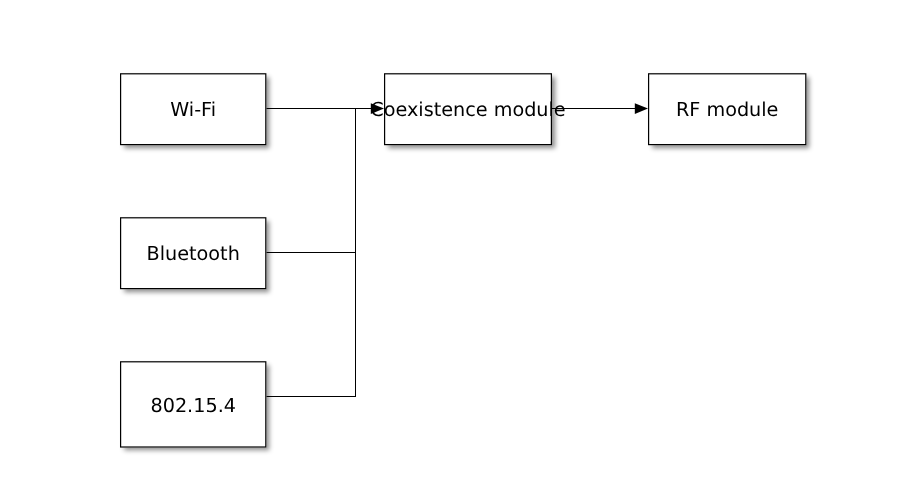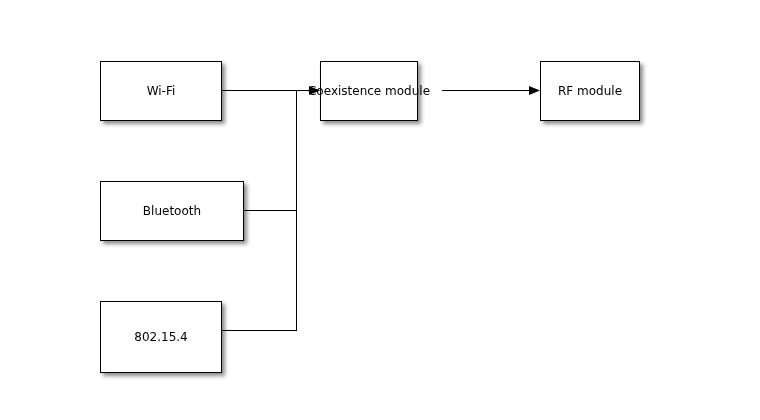--- a/index.html
+++ b/index.html
@@ -17,30 +17,30 @@
   }
   .node {
     position: absolute;
     box-sizing: border-box;
     background: #ffffff;
     border: 1px solid #000000;
     box-shadow: 3px 3px 4px rgba(0, 0, 0, 0.45);
     display: flex;
     align-items: center;
     justify-content: center;
-    font-size: 12px;
+    font-size: 16px;
     color: #000000;
     white-space: nowrap;
     z-index: 2;
   }
   .node-wifi        { left: 100px; top:  61px; width: 122px; height: 60px; }
-  .node-bluetooth   { left: 100px; top: 181px; width: 144px; height: 60px; }
+  .node-bluetooth   { left: 100px; top: 181px; width: 122px; height: 60px; }
   .node-802154      { left: 100px; top: 301px; width: 122px; height: 72px; }
-  .node-coexistence { left: 320px; top:  61px; width: 98px; height: 60px; }
-  .node-rf          { left: 540px; top:  61px; width: 100px; height: 60px; }
+  .node-coexistence { left: 320px; top:  61px; width: 140px; height: 60px; }
+  .node-rf          { left: 540px; top:  61px; width: 132px; height: 60px; }
   .wires {
     position: absolute;
     left: 0;
     top: 0;
     width: 760px;
     height: 420px;
     z-index: 1;
     pointer-events: none;
   }
   .wires path, .wires line {

